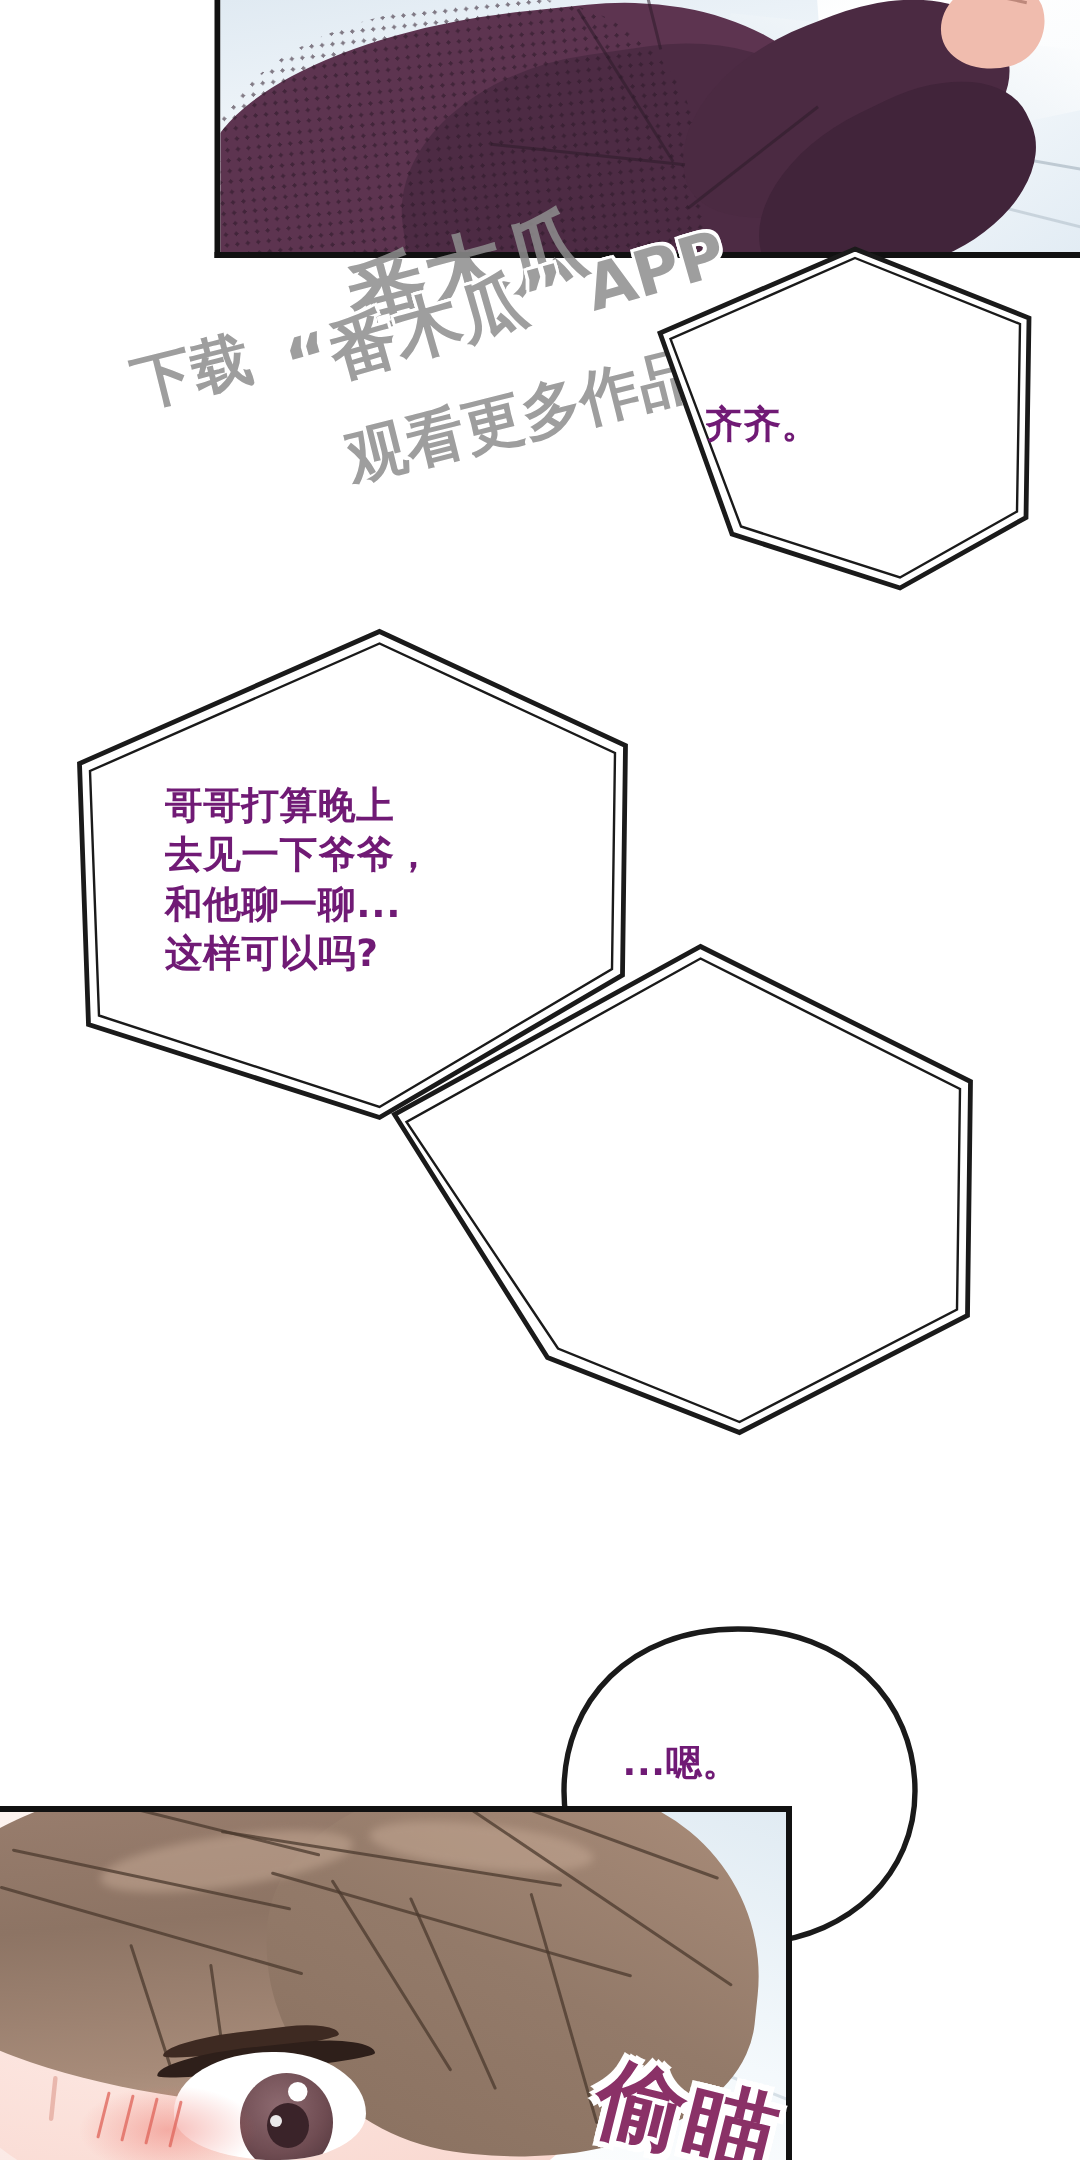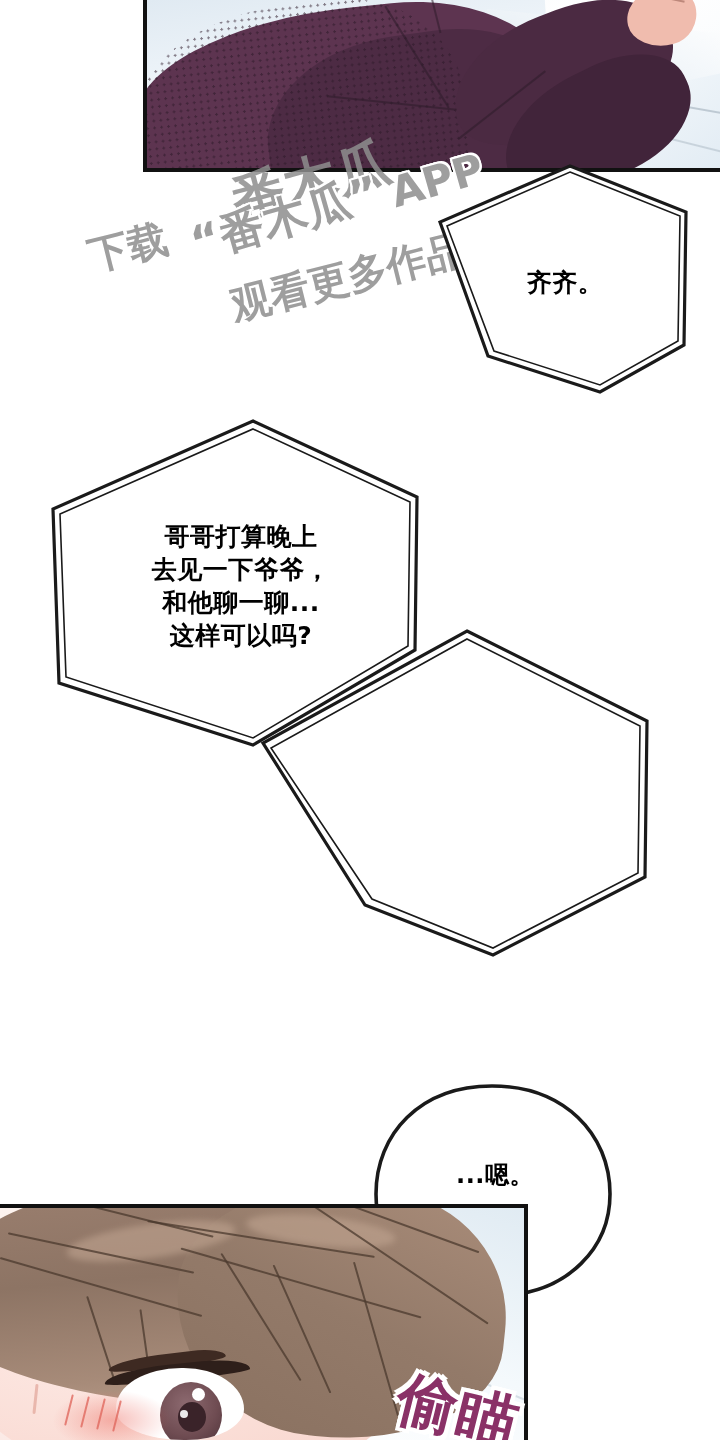--- a/index.html
+++ b/index.html
@@ -173,38 +173,38 @@
     color: #8e8e8e;
     opacity: .85;
     transform: rotate(-15deg);
     font-family: "DejaVu Sans", "Liberation Sans", sans-serif;
   }
 
   
   .bubble-svg { position: absolute; overflow: visible; }
   .bubble-text {
     position: absolute;
-    text-align: center;
-    color: #000000;
+    text-align: left;
+    color: #701a75;
     font-weight: 700;
     font-family: "DejaVu Sans", "Liberation Sans", sans-serif;
     line-height: 1.32;
     white-space: pre-line;
     letter-spacing: .5px;
   }
 
   #hex1-wrap { left: 418px; top: 160px; width: 290px; height: 250px; }
   #hex1-text {
     left: 470px; top: 266px; width: 190px;
     font-size: 25px;
   }
 
   #hex2-wrap { left: 45px; top: 415px; width: 420px; height: 350px; }
   #hex2-text {
-    left: 96px; top: 520px; width: 290px;
+    left: 110px; top: 520px; width: 290px;
     font-size: 25px;
   }
 
   #hex3-wrap { left: 255px; top: 625px; width: 420px; height: 345px; }
   #hex3-text {
     left: 300px; top: 753px; width: 340px;
     font-size: 25px;
   }
 
   #round-wrap { left: 368px; top: 1082px; width: 250px; height: 230px; }

